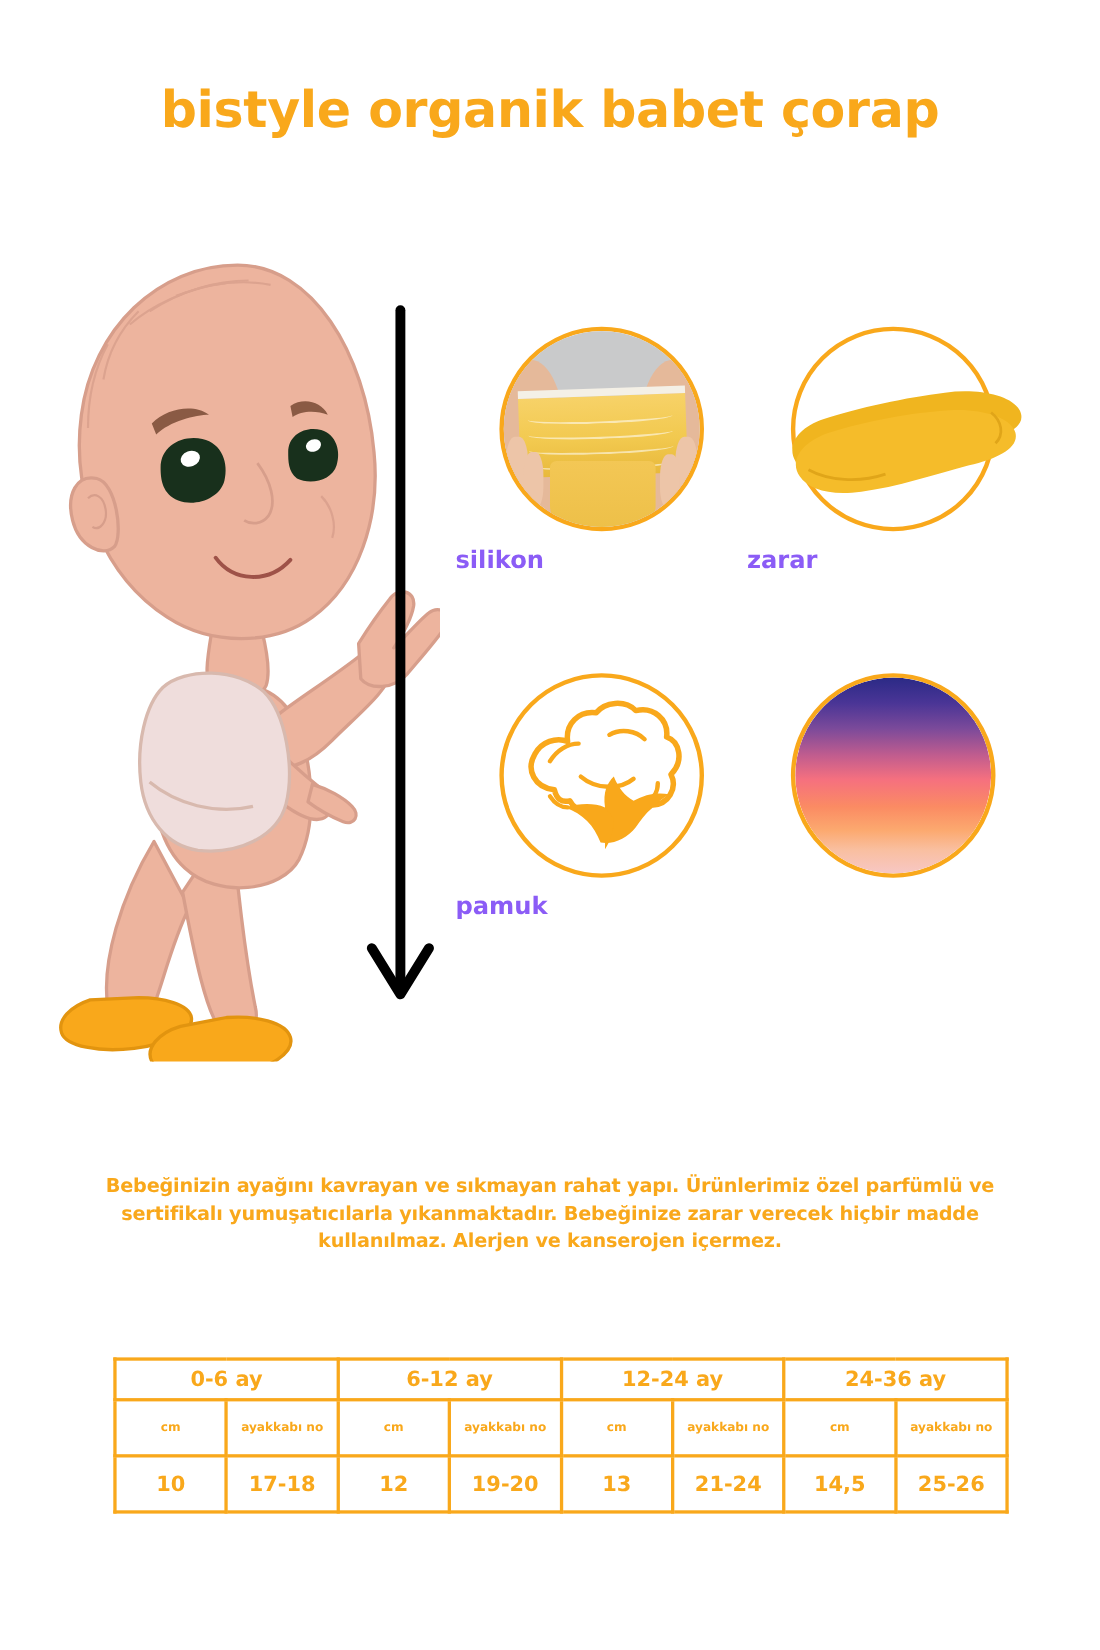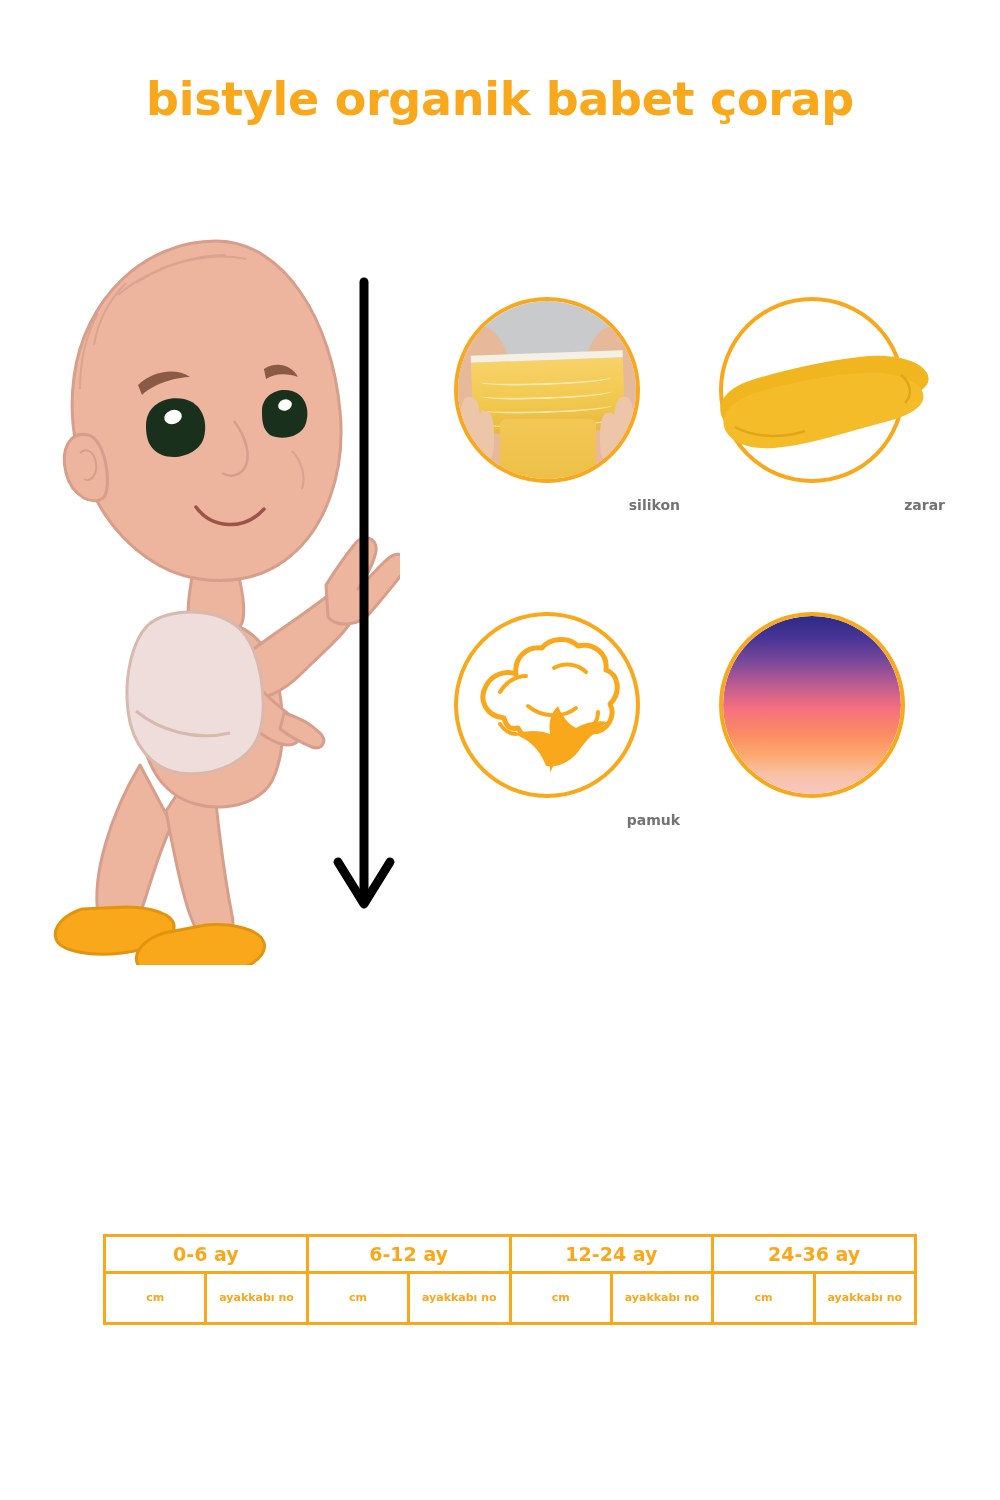--- a/index.html
+++ b/index.html
@@ -73,24 +73,24 @@
     background: #ffffff;
   }
   .feature .circle.open {
     overflow: visible;
   }
   .feature .caption {
     position: absolute;
     top: 200px;
     left: -40px;
     width: 266px;
-    text-align: right;
-    font-size: 14px;
+    text-align: left;
+    font-size: 22px;
     font-weight: 700;
-    color: #737373;
+    color: #8b5cf6;
     font-family: "DejaVu Sans", sans-serif;
   }
 
   #feature-silikon { left: 454px; top: 297px; }
   #feature-rahat   { left: 719px; top: 297px; }
   #feature-pamuk   { left: 454px; top: 612px; }
   #feature-renk    { left: 719px; top: 612px; }
 
   
   .photo-silikon {
@@ -404,36 +404,47 @@
     </div>
     <div class="caption">pamuk</div>
   </div>
 
   <div class="feature" id="feature-renk">
     <div class="circle">
       <div class="renk-fill"></div>
     </div>
   </div>
 
+  <div class="desc">Bebeğinizin ayağını kavrayan ve sıkmayan rahat yapı. Ürünlerimiz özel parfümlü ve sertifikalı yumuşatıcılarla yıkanmaktadır. Bebeğinize zarar verecek hiçbir madde kullanılmaz. Alerjen ve kanserojen içermez.</div>
 
 
   <table class="size-table">
     <tbody>
       <tr>
         <td class="age" colspan="2">0-6 ay</td>
         <td class="age" colspan="2">6-12 ay</td>
         <td class="age" colspan="2">12-24 ay</td>
         <td class="age" colspan="2">24-36 ay</td>
       </tr>
       <tr>
         <td class="hdr col-cm">cm</td>
         <td class="hdr col-no">ayakkabı no</td>
         <td class="hdr col-cm">cm</td>
         <td class="hdr col-no">ayakkabı no</td>
         <td class="hdr col-cm">cm</td>
         <td class="hdr col-no">ayakkabı no</td>
         <td class="hdr col-cm">cm</td>
         <td class="hdr col-no">ayakkabı no</td>
       </tr>
+      <tr>
+        <td class="val">10</td>
+        <td class="val">17-18</td>
+        <td class="val">12</td>
+        <td class="val">19-20</td>
+        <td class="val">13</td>
+        <td class="val">21-24</td>
+        <td class="val">14,5</td>
+        <td class="val">25-26</td>
+      </tr>
     </tbody>
   </table>
 
 </div>
 
 </body></html>

